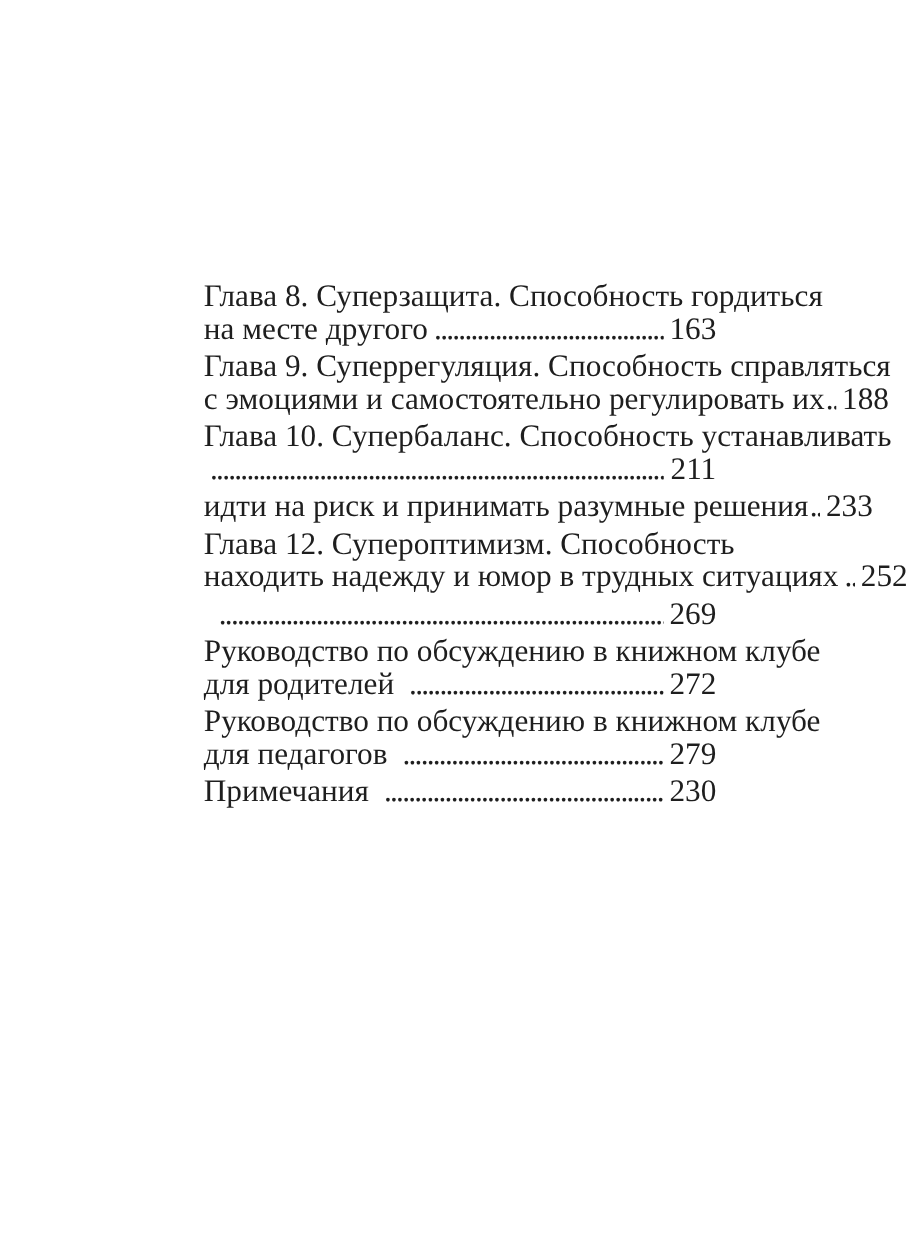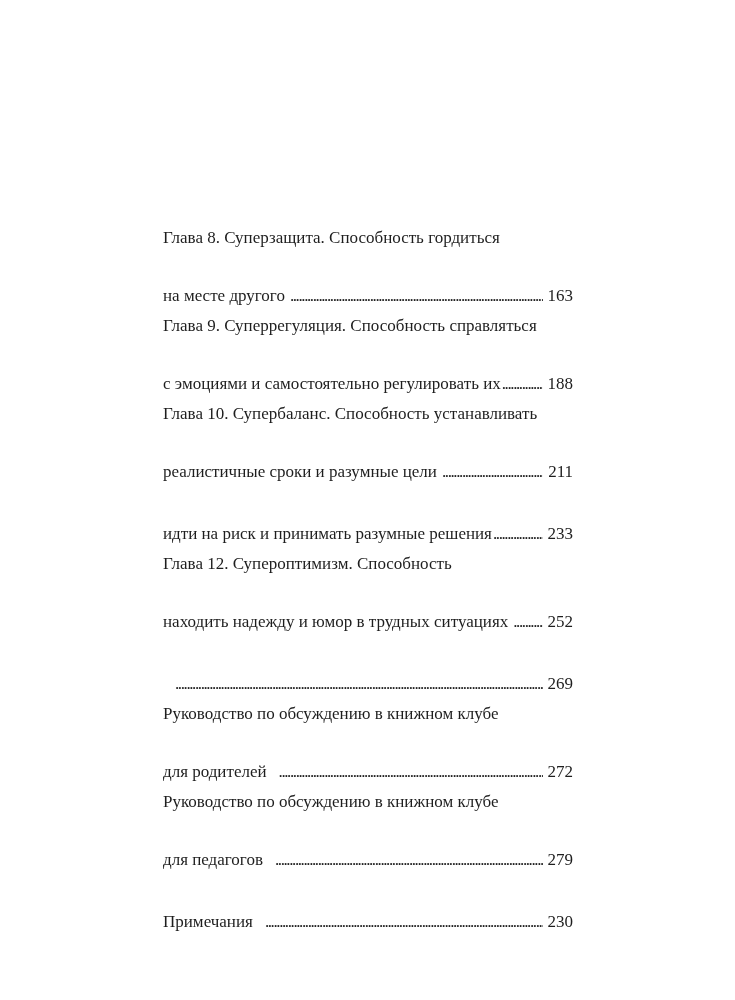--- a/index.html
+++ b/index.html
@@ -25,21 +25,21 @@
     background: var(--bg-color);
   }
   .toc {
     padding: 225px 0 0 163px;
     width: 573px; 
   }
   .entry {
     margin: 0 0 4px 0;
   }
   .line {
-    font-size: 17px;
+    font-size: 25px;
     line-height: 26px;
     white-space: nowrap;
   }
   .leader {
     display: flex;
     align-items: baseline;
     width: 410px;
     text-align: center;
   }
   .leader .t {
@@ -54,21 +54,20 @@
     letter-spacing: -1.4px;
     margin-left: 5px;
   }
   .leader.gap-none .dots { margin-left: 1px; }
   .leader.gap-small .dots { margin-left: 5px; }
   .leader.gap-wide .dots { margin-left: 12px; }
   .leader .pg {
     flex: 0 0 auto;
     margin-left: 5px;
     white-space: nowrap;
-    margin-top: 32px;
   }
 </style>
 </head>
 <body>
 
 <div class="page">
   <div class="toc">
   <div class="entry">
     <div class="line">Глава 8. Суперзащита. Способность гордиться</div>
         <div class="line leader gap-small">
@@ -83,21 +82,20 @@
         <div class="line leader gap-none">
       <span class="t">с эмоциями и самостоятельно регулировать их</span>
       <span class="dots">................................................................................................................................................................</span>
       <span class="pg">188</span>
     </div>
   </div>
 
   <div class="entry">
     <div class="line">Глава 10. Супербаланс. Способность устанавливать</div>
         <div class="line leader gap-small">
-      <span class="t">реалистичные сроки и разумные цели</span>
       <span class="dots">................................................................................................................................................................</span>
       <span class="pg">211</span>
     </div>
   </div>
 
   <div class="entry">
         <div class="line leader gap-none">
       <span class="t">идти на риск и принимать разумные решения</span>
       <span class="dots">................................................................................................................................................................</span>
       <span class="pg">233</span>

